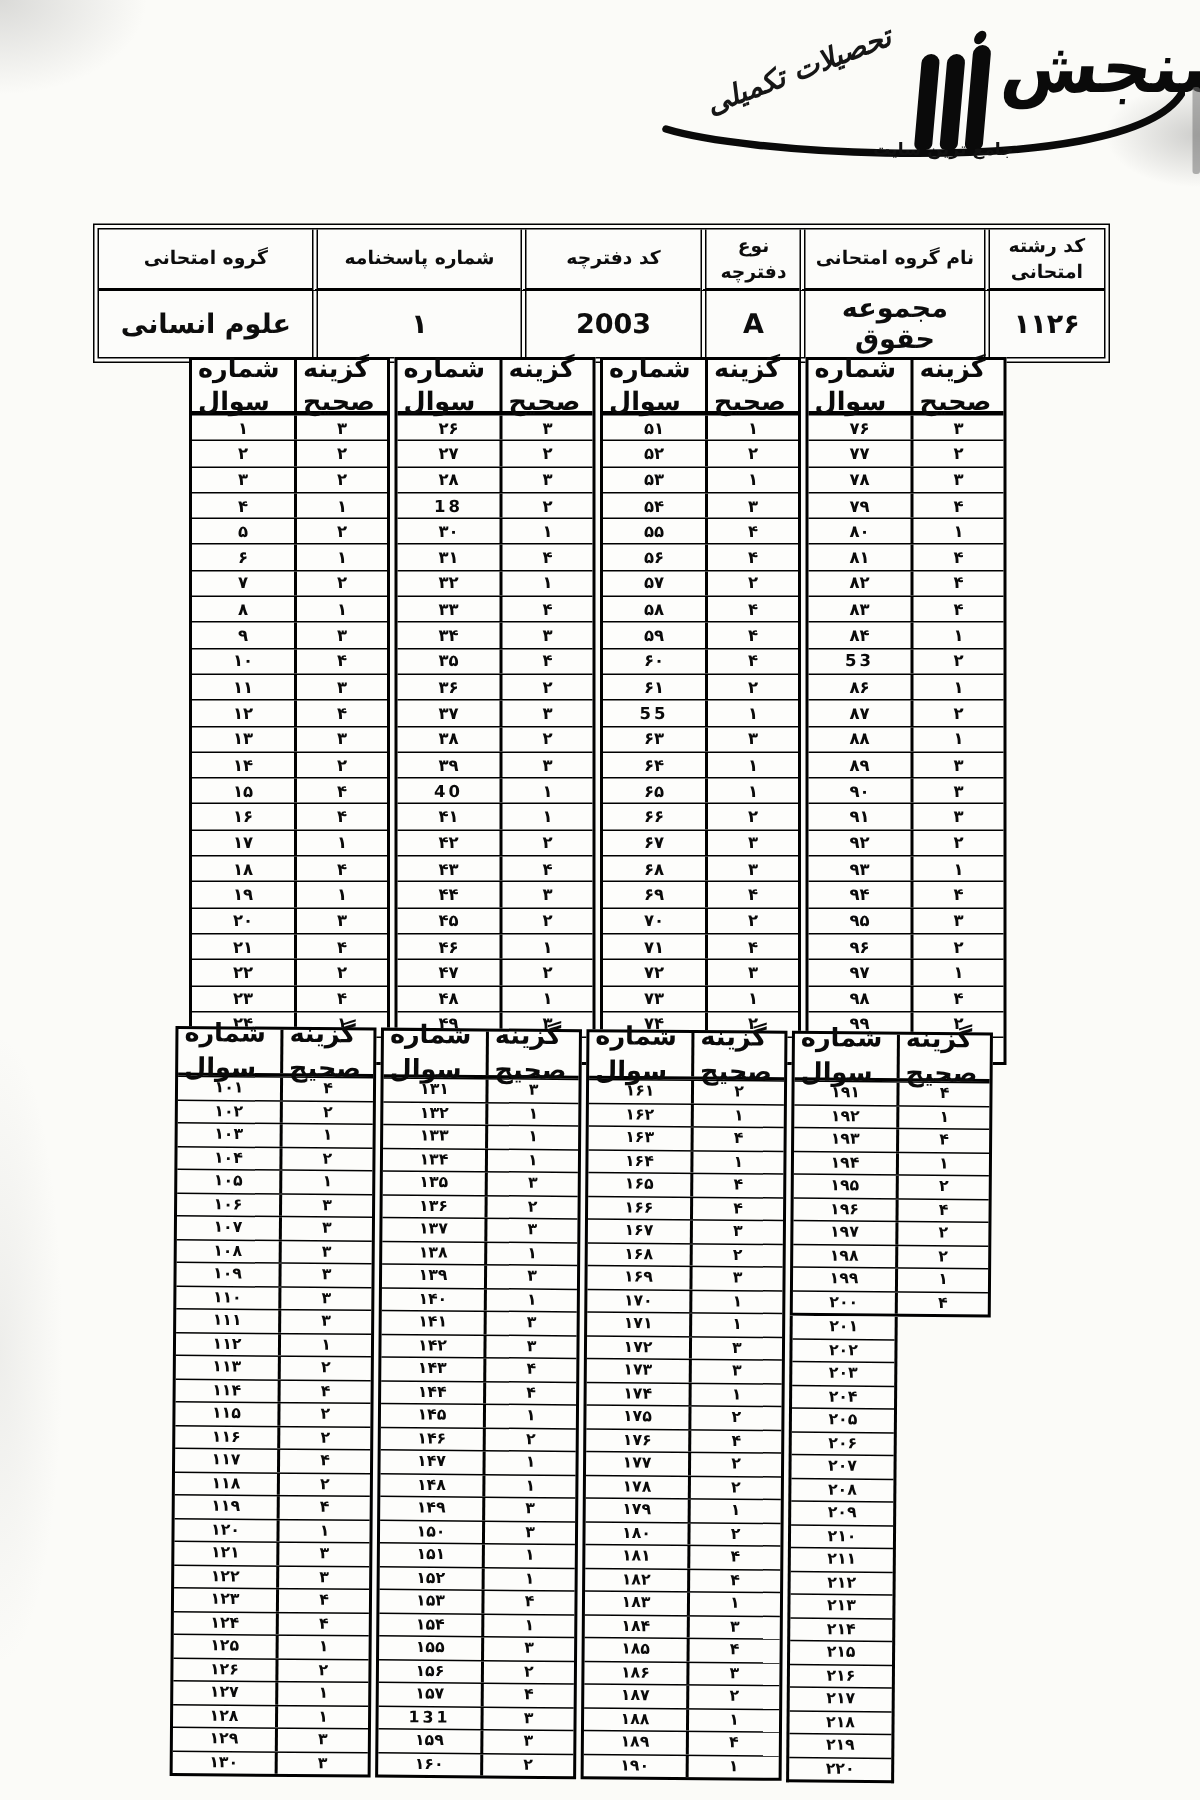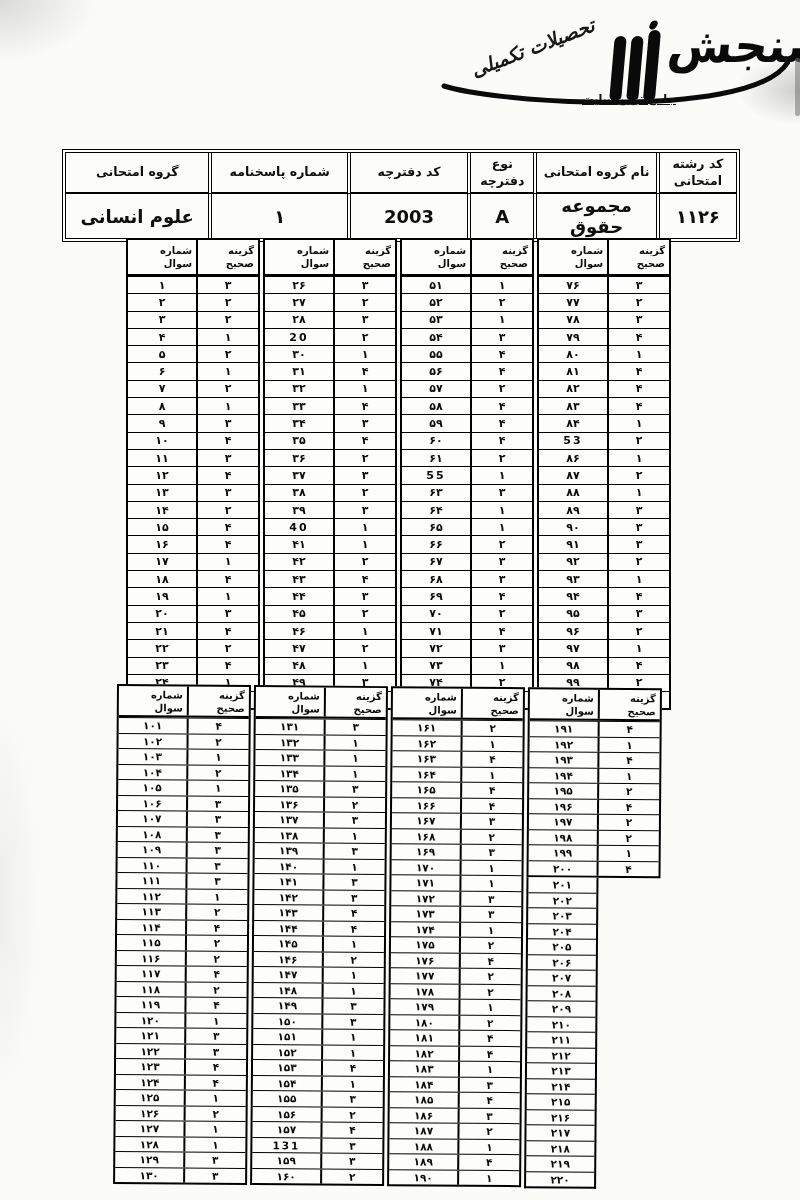--- a/index.html
+++ b/index.html
@@ -32,21 +32,21 @@
   }
   .logo-mark i:nth-child(1){left:0;}
   .logo-mark i:nth-child(2){left:17px;}
   .logo-mark i:nth-child(3){left:34px;height:70px;top:0;}
   .logo-mark .mark-dot{
     position:absolute;top:-10px;left:38px;width:7px;height:10px;background:#0a0a0a;
     border-radius:60% 40% 60% 40%;transform:rotate(25deg);
   }
   .logo-tagline{
     position:absolute;top:82px;left:142px;width:120px;font-size:11.5px;font-weight:bold;
-    direction:rtl;text-align:left;white-space:nowrap;color:#111;text-decoration:underline;
+    direction:rtl;text-align:left;white-space:nowrap;color:#111;
   }
   .logo-script{
     position:absolute;top:28px;left:18px;width:140px;font-size:19px;font-style:italic;
     font-weight:bold;direction:rtl;transform:rotate(-21deg);color:#161616;
     letter-spacing:1px;
   }
 
   
   .info{
     position:absolute;left:62px;top:149px;width:678px;
@@ -74,21 +74,21 @@
   .row{display:flex;height:var(--rh);border-top:1px solid #000;}
   .row:first-of-type{border-top:none;text-align:right;}
   .pair-extra .row:first-child{border-top:none;}
   .cell,.hcell{
     box-sizing:border-box;display:flex;align-items:center;justify-content:center;
     font-weight:bold;color:#0a0a0a;
   }
   .qcell{width:68px;}
   .acell{width:62px;border-left:2px solid #000;}
   .cell{font-size:var(--fs);letter-spacing:2px;}
-  .hcell{font-size:10px;line-height:1.3;text-align:right;direction:rtl;padding:1px 4px;}
+  .hcell{font-size:17px;line-height:1.3;text-align:left;direction:rtl;padding:1px 4px;}
   .scan-streak{position:absolute;right:0;top:58px;width:5px;height:58px;background:#777;opacity:.55;border-radius:2px;}
 </style>
 </head>
 <body>
 
 <div class="logo">
   <svg class="logo-swash" width="350" height="50" viewBox="0 0 350 50">
     <path d="M348,4 C330,34 250,46 150,44 C90,43 30,36 4,28" fill="none" stroke="#0a0a0a" stroke-width="5" stroke-linecap="round"></path>
   </svg>
   <div class="logo-brand">سنجش</div>
@@ -253,21 +253,21 @@
         </div>
         <div class="row">
           <div class="cell qcell">۲۷</div>
           <div class="cell acell">۲</div>
         </div>
         <div class="row">
           <div class="cell qcell">۲۸</div>
           <div class="cell acell">۳</div>
         </div>
         <div class="row">
-          <div class="cell qcell">20</div>
+          <div class="cell qcell">18</div>
           <div class="cell acell">۲</div>
         </div>
         <div class="row">
           <div class="cell qcell">۳۰</div>
           <div class="cell acell">۱</div>
         </div>
         <div class="row">
           <div class="cell qcell">۳۱</div>
           <div class="cell acell">۴</div>
         </div>

